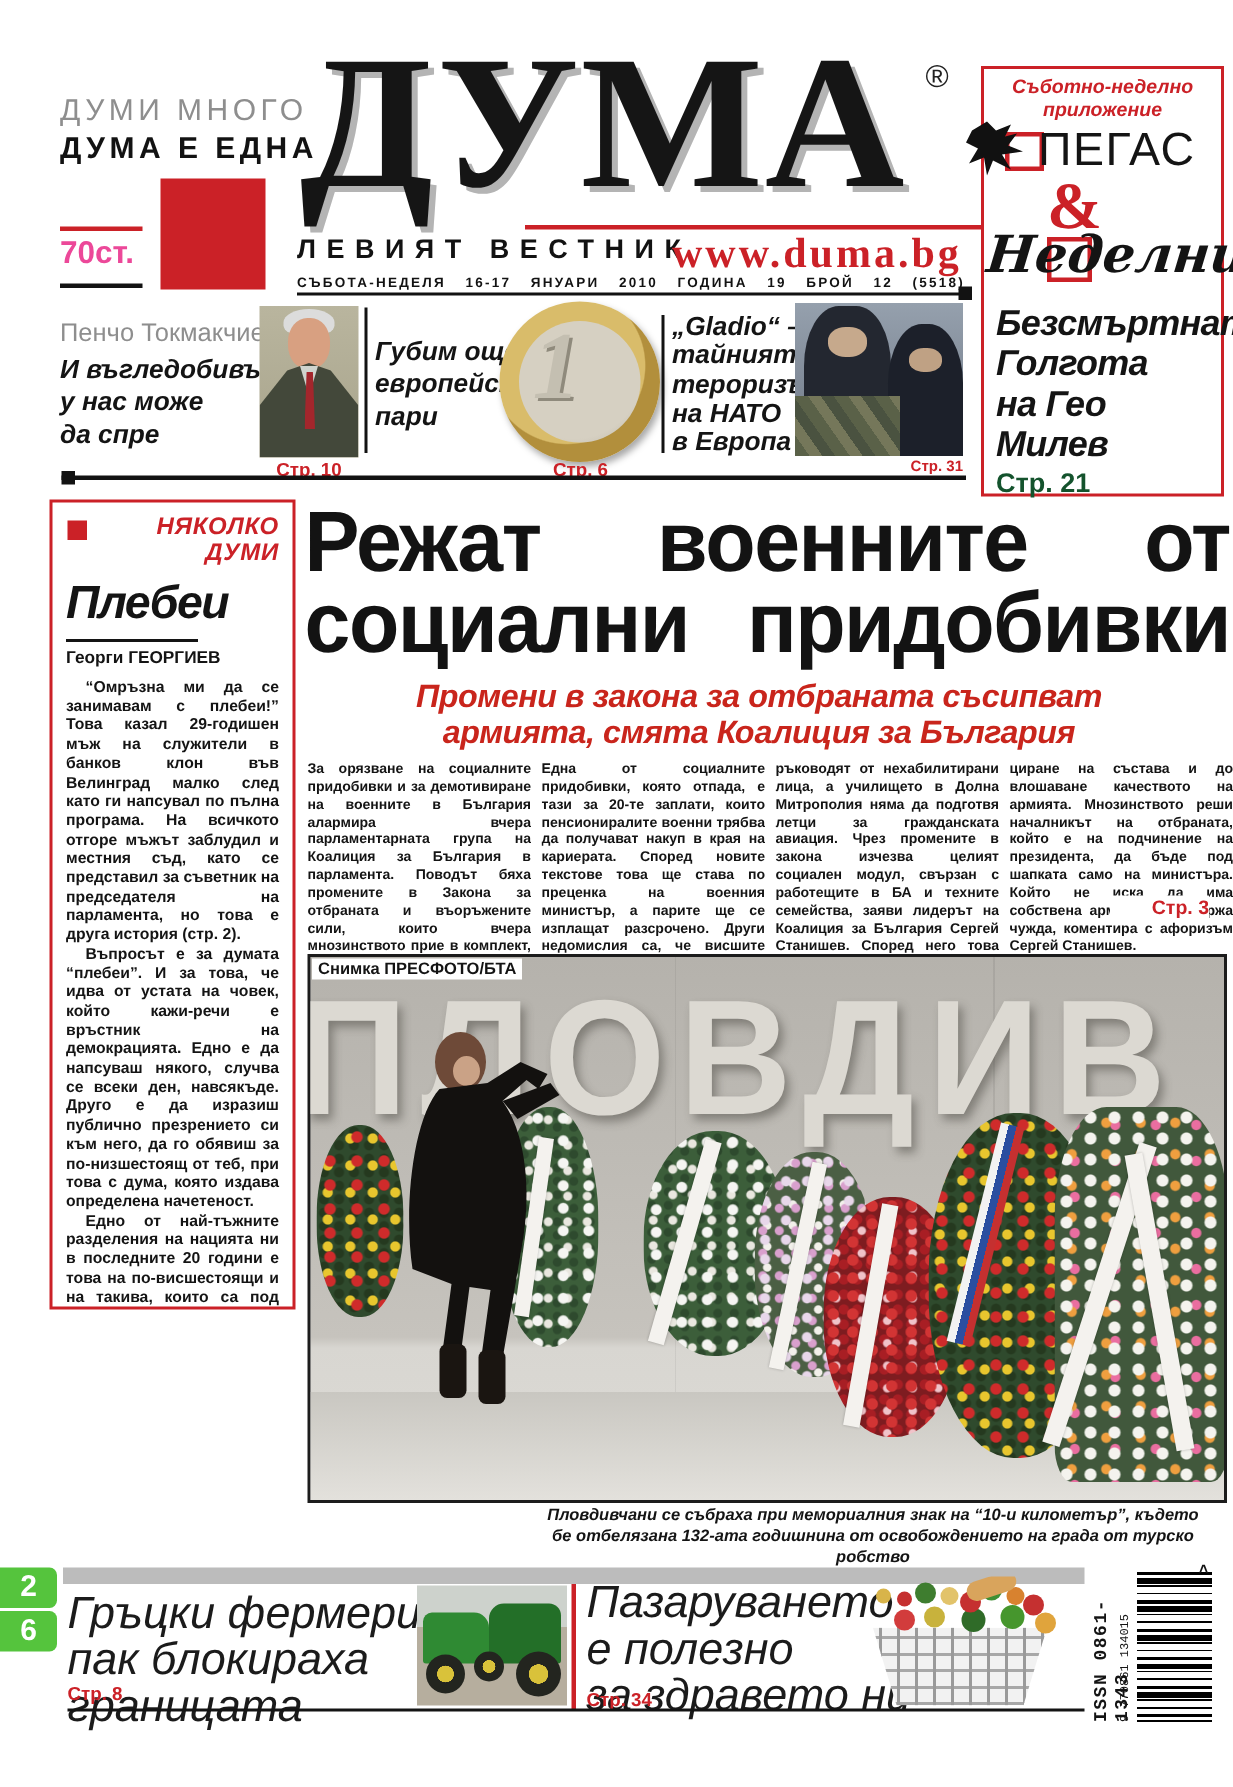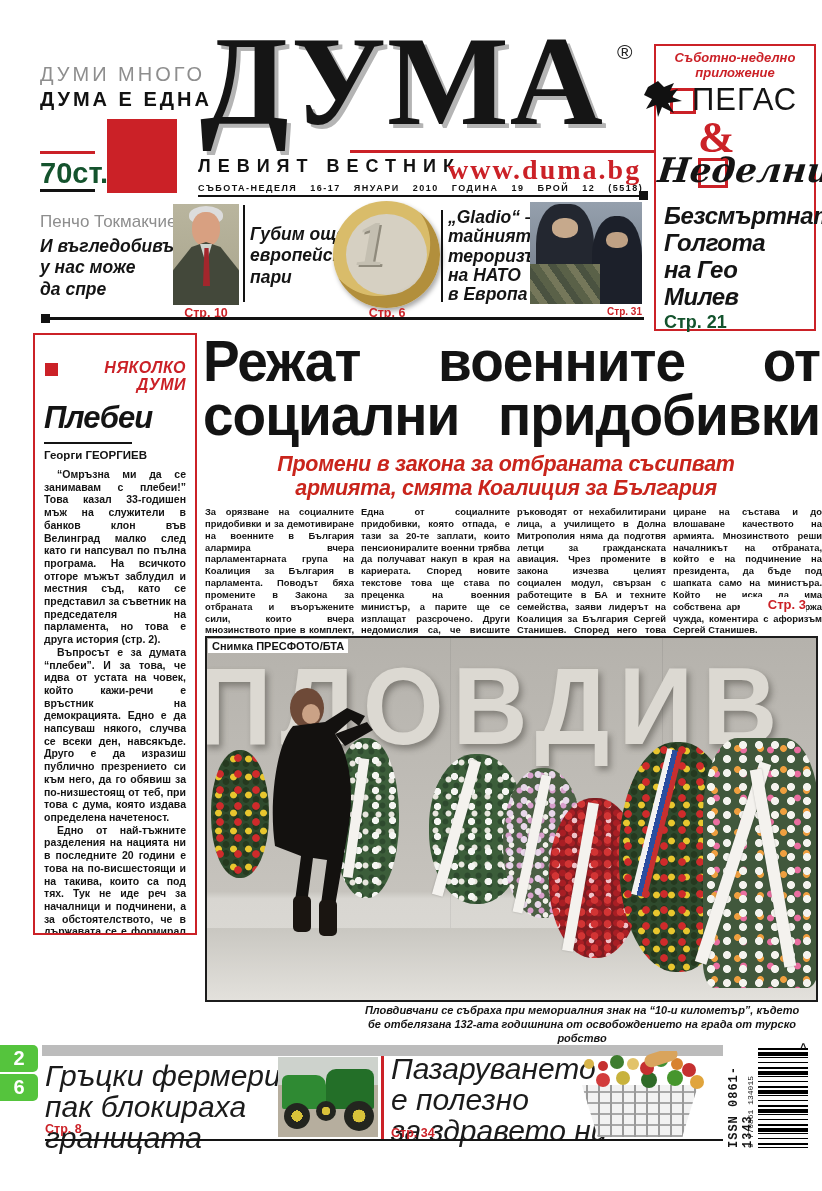--- a/index.html
+++ b/index.html
@@ -6,21 +6,21 @@
   html,body { background:#fff; }
   body { font-family:"Liberation Sans", sans-serif; }
   .page { position:relative; width:822px; height:1191px; background:#fff; overflow:hidden; margin:0 auto; }
   .pre { white-space:pre-line;font-style:italic; }
 
   
   .slogan-top { position:absolute; left:40px; top:63px; font-size:20px; letter-spacing:3px; color:#8e8e8e; }
   .slogan-bottom { position:absolute; left:40px; top:88px; font-size:20px; letter-spacing:3px; color:#121212; font-weight:bold; }
   .red-square-logo { position:absolute; left:107px; top:119px; width:70px; height:74px; background:#cb2127; }
   .price-rule-top { position:absolute; left:40px; top:151px; width:55px; height:3px; background:#cb2127; }
-  .price { position:absolute; left:40px; top:157px; font-size:29px; font-weight:bold; color:#14532d; }
+  .price { position:absolute; left:40px; top:157px; font-size:21px; font-weight:bold; color:#ec4899; }
   .price-rule-bottom { position:absolute; left:40px; top:189px; width:55px; height:3px; background:#121212; }
 
   .paper-title { position:absolute; left:200px; top:18px; width:440px; font-family:"Liberation Serif", serif; font-weight:bold; font-size:129px; line-height:1; color:#151515; letter-spacing:1px; transform:scaleY(0.98); transform-origin:top left; text-shadow:4px 4px 0 #b4b4b4; }
   .paper-reg { position:absolute; left:617px; top:40px; font-size:21px; color:#222; }
   .tagline { position:absolute; left:198px; top:156px; font-size:18px; font-weight:bold; letter-spacing:7px; color:#121212; }
   .site-rule { position:absolute; left:350px; top:150px; width:305px; height:3px; background:#cb2127; }
   .website { position:absolute; left:420px; top:154px; font-family:"Liberation Serif", serif; font-weight:bold; font-size:28px; color:#cb2127; letter-spacing:2px;margin-left:28px; }
   .dateline { position:absolute; left:198px; top:183px; font-size:9px; font-weight:bold; letter-spacing:1.5px; word-spacing:9px; color:#121212; }
   .date-rule { position:absolute; left:198px; top:195px; width:447px; height:2px; background:#121212; }
   .date-rule-sq { position:absolute; left:639px; top:191px; width:9px; height:9px; background:#121212; }
@@ -59,21 +59,21 @@
   .mask1 { position:absolute; left:6px; top:2px; width:58px; height:100px; background:#232730; border-radius:40% 40% 0 0; }
   .mask1-face { position:absolute; left:22px; top:16px; width:26px; height:20px; border-radius:45%; background:#c6a98c; }
   .mask2 { position:absolute; left:62px; top:14px; width:50px; height:88px; background:#1c202a; border-radius:45% 45% 0 0; }
   .mask2-face { position:absolute; left:76px; top:30px; width:22px; height:16px; border-radius:45%; background:#bfa184; }
   .camo { position:absolute; left:0; top:62px; width:70px; height:40px; background:repeating-linear-gradient(55deg,#5a6148 0 8px,#75775a 8px 15px,#4a5240 15px 22px); }
   .t3-page { position:absolute; left:590px; top:306px; width:52px; text-align:right; font-size:10px; font-weight:bold; color:#cb2127; }
   .teaser-rule { position:absolute; left:41px; top:317px; width:603px; height:3px; background:#121212; }
   .teaser-rule-sq { position:absolute; left:41px; top:314px; width:9px; height:9px; background:#121212; }
 
   
-  .pleb { position:absolute; left:33px; top:333px; width:164px; height:602px; border:2px solid #cb2127; background:#fff; padding:25px 9px; overflow:hidden; }
+  .pleb { position:absolute; left:33px; top:333px; width:164px; height:540px; border:2px solid #cb2127; background:#fff; padding:9px 9px; overflow:hidden; }
   .pleb-head { position:relative; height:38px; }
   .pleb-bullet { position:absolute; left:1px; top:3px; width:13px; height:13px; background:#cb2127; }
   .pleb-kicker { position:absolute; right:0; top:0; text-align:right; color:#cb2127; font-weight:bold; font-size:16px; line-height:1.05; letter-spacing:0.5px; }
   .pleb-title { font-size:31px; font-weight:bold; font-style:italic; color:#141414; letter-spacing:-1px; margin-top:2px; }
   .pleb-rule { width:88px; height:2px; background:#141414; margin:6px 0 5px; }
   .pleb-author { font-size:11.5px; font-weight:bold; color:#141414; margin-bottom:7px; }
   .pleb-body p { font-size:10.5px; font-weight:bold; line-height:1.21; text-align:justify; text-indent:13px; color:#141414; }
 
   
   .headline { position:absolute; left:203px; top:334px; width:617px; color:#131313; font-weight:bold; font-size:55px; line-height:0.98; letter-spacing:-1px; }
@@ -231,21 +231,21 @@
   <div class="pleb">
     <div class="pleb-head">
       <div class="pleb-bullet"></div>
       <div class="pleb-kicker pre">НЯКОЛКО
 ДУМИ</div>
     </div>
     <div class="pleb-title">Плебеи</div>
     <div class="pleb-rule"></div>
     <div class="pleb-author">Георги  ГЕОРГИЕВ</div>
     <div class="pleb-body">
-      <p>“Омръзна ми да се занимавам с плебеи!” Това казал 33-годишен мъж на служители в банков клон във Велинград малко след като ги напсувал по пълна програма. На всичкото отгоре мъжът заблудил и местния съд, като се представил за съветник на председателя на парламента, но това е друга история (стр. 2).</p>
+      <p>“Омръзна ми да се занимавам с плебеи!” Това казал 29-годишен мъж на служители в банков клон във Велинград малко след като ги напсувал по пълна програма. На всичкото отгоре мъжът заблудил и местния съд, като се представил за съветник на председателя на парламента, но това е друга история (стр. 2).</p>
       <p>Въпросът е за думата “плебеи”. И за това, че идва от устата на човек, който кажи-речи е връстник на демокрацията. Едно е да напсуваш някого, случва се всеки ден, навсякъде. Друго е да изразиш публично презрението си към него, да го обявиш за по-низшестоящ от теб, при това с дума, която издава определена начетеност.</p>
       <p>Едно от най-тъжните разделения на нацията ни в последните 20 години е това на по-висшестоящи и на такива, които са под тях. Тук не иде реч за началници и подчинени, а за обстоятелството, че в държавата се е формирал устойчив вече слой от млади мъже и жени, а и не толкова млади, които презират тези, които не са успели, които “не са им на нивото”, които са, както е модно да се казва, “на долното стъпало на социалната стълбица”.</p>
 
     </div>
   </div>
 
   <div class="headline">
     <div>Режат военните от</div>
     <div>социални придобивки</div>
   </div>

